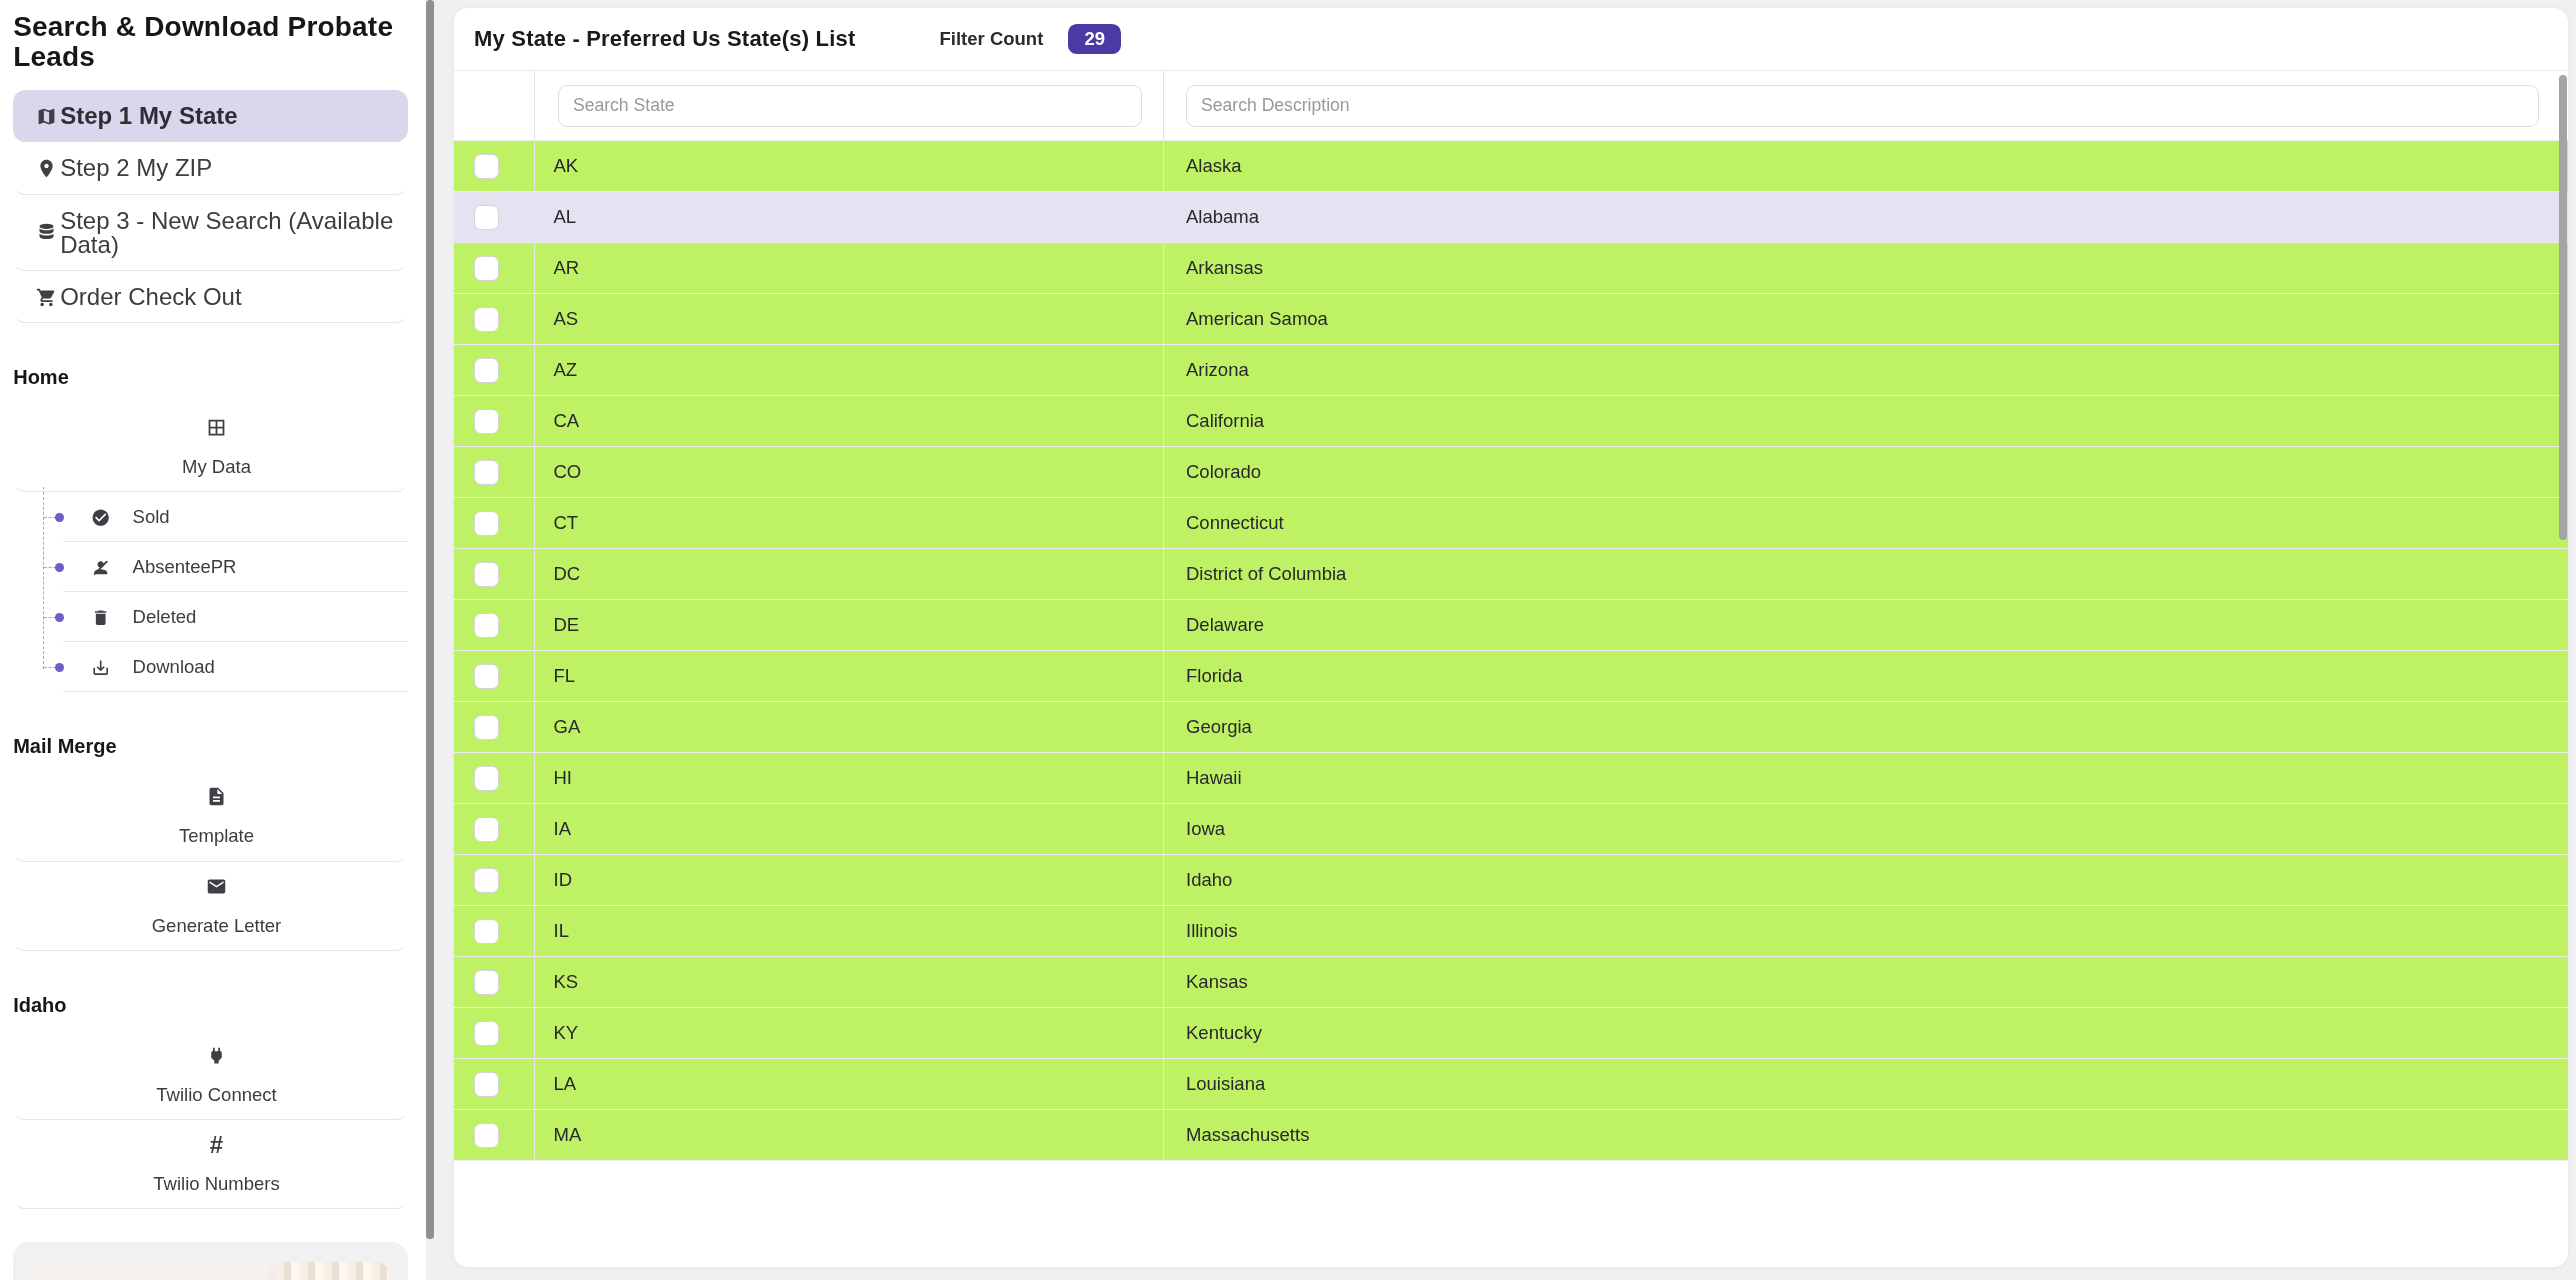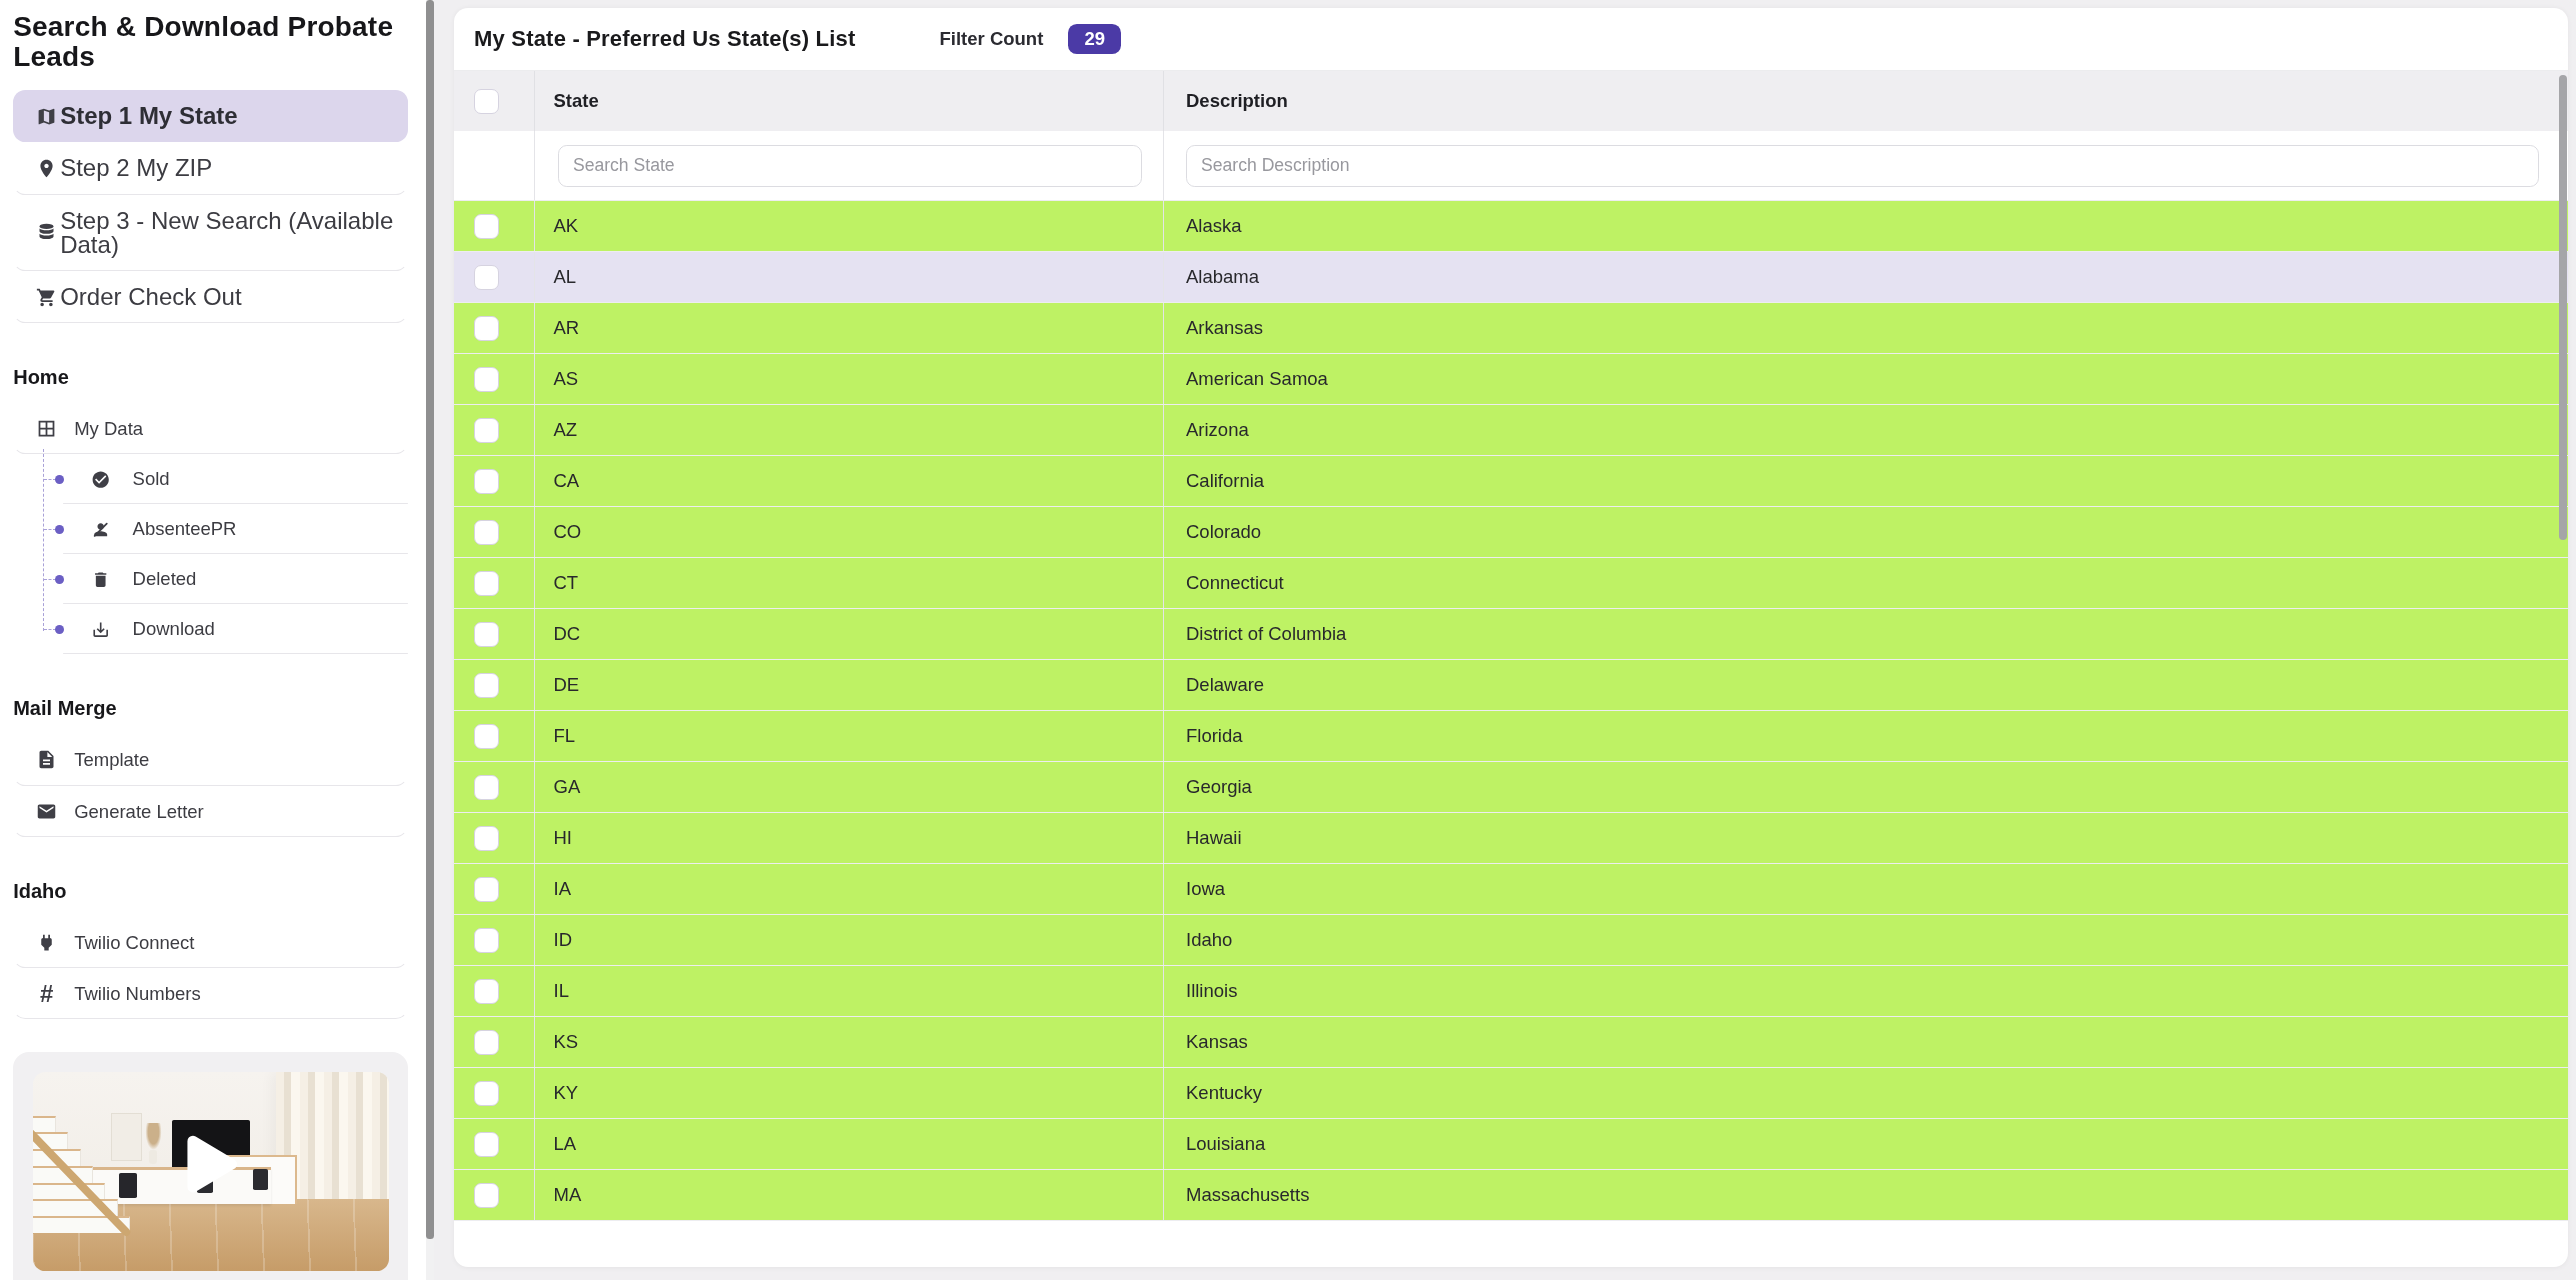--- a/index.html
+++ b/index.html
@@ -36,20 +36,21 @@
   .icon svg { width:100%; height:100%; display:block; }
   .icon .hash { font-size:24px; font-weight:700; line-height:21px; color:#3f3f46; }
 
   .nav-heading { margin-top:41px; font-size:20px; font-weight:700; color:#17171a; line-height:26.4px; }
   .nav-items { margin-top:12.3px; }
   .nav-item {
     display:flex; align-items:center; padding:13.2px 10.6px 13.2px 22px; gap:17px;
     font-size:18.5px; color:#3c3c42; line-height:23px;
     border:1.8px solid transparent; border-radius:0 0 12.3px 12.3px; border-bottom-color:#e7e6ea;
     cursor:pointer;
+    flex-direction:column;
   }
 
   .tree { position:relative; }
   .tree::before {
     content:""; position:absolute; left:30px; top:-5.3px; bottom:23px;
     border-left:1.8px dashed #a9a1d7;
   }
   .tree-row {
     position:relative; display:flex; align-items:center; height:50px;
     padding-left:78px; gap:22px; font-size:18.5px; color:#3c3c42; cursor:pointer;
@@ -346,31 +347,20 @@
 <div class="card">
   <div class="card-header">
     <div class="card-title">My State - Preferred Us State(s) List</div>
     <div class="filter-group">
       <span class="filter-label">Filter Count</span>
       <span class="filter-badge">29</span>
     </div>
   </div>
 
   <div class="table-wrap">
-    <div class="trow thead">
-      <div class="cell c1">
-        <span class="checkbox"></span>
-      </div>
-      <div class="cell c2">
-        <span class="th-label">State</span>
-      </div>
-      <div class="cell c3">
-        <span class="th-label">Description</span>
-      </div>
-    </div>
 
     <div class="trow search-row">
       <div class="cell c1"></div>
       <div class="cell c2">
         <input class="search-input search-state" type="text" placeholder="Search State" style="">
       </div>
       <div class="cell c3">
         <input class="search-input search-desc" type="text" placeholder="Search Description" style="">
       </div>
     </div>

